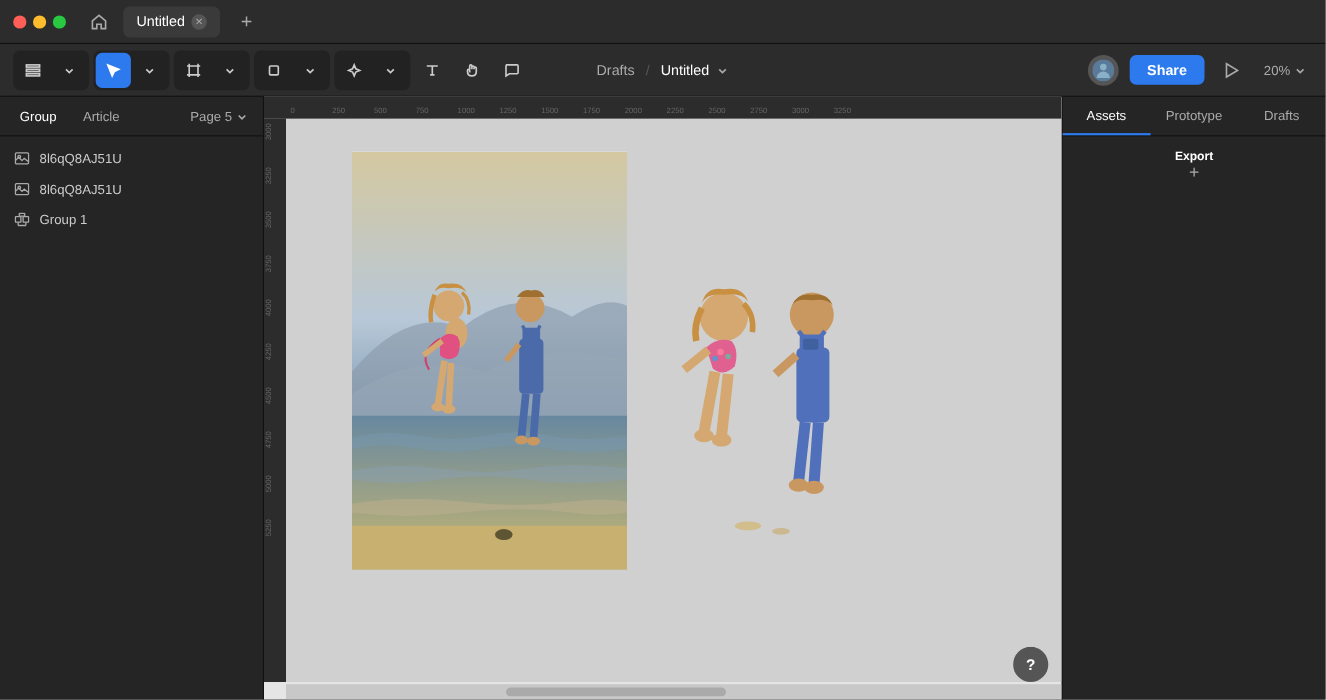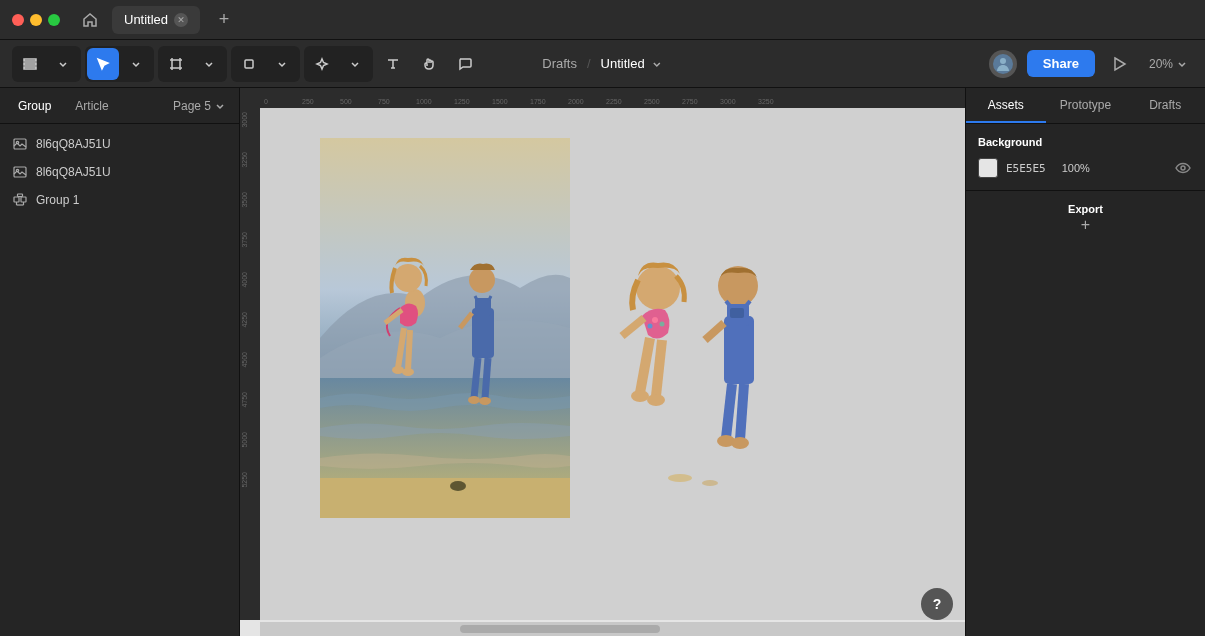--- a/index.html
+++ b/index.html
@@ -498,34 +498,20 @@
     </div>
   </div>
 
   <div id="right-panel">
     <div class="panel-tabs">
       <div class="panel-tab active">Assets</div>
       <div class="panel-tab">Prototype</div>
       <div class="panel-tab">Drafts</div>
     </div>
 
-    <div class="panel-section">
-      <div class="panel-section-title">Background</div>
-      <div class="bg-color-row">
-        <div class="color-swatch" style="background:#e5e5e5;"></div>
-        <span class="color-hex">E5E5E5</span>
-        <span class="color-opacity">100%</span>
-        <div class="visibility-btn">
-          <svg width="16" height="16" viewBox="0 0 16 16" fill="none" stroke="#888" stroke-width="1.5">
-            <path d="M1 8s2.5-4.5 7-4.5S15 8 15 8s-2.5 4.5-7 4.5S1 8 1 8z"></path>
-            <circle cx="8" cy="8" r="2"></circle>
-          </svg>
-        </div>
-      </div>
-    </div>
 
     <div class="export-section">
       <span class="export-title">Export</span>
       <div class="export-add">+</div>
     </div>
   </div>
 </div>
 
 <div id="help-btn" style="position:fixed;bottom:16px;right:252px;">?</div>
 

